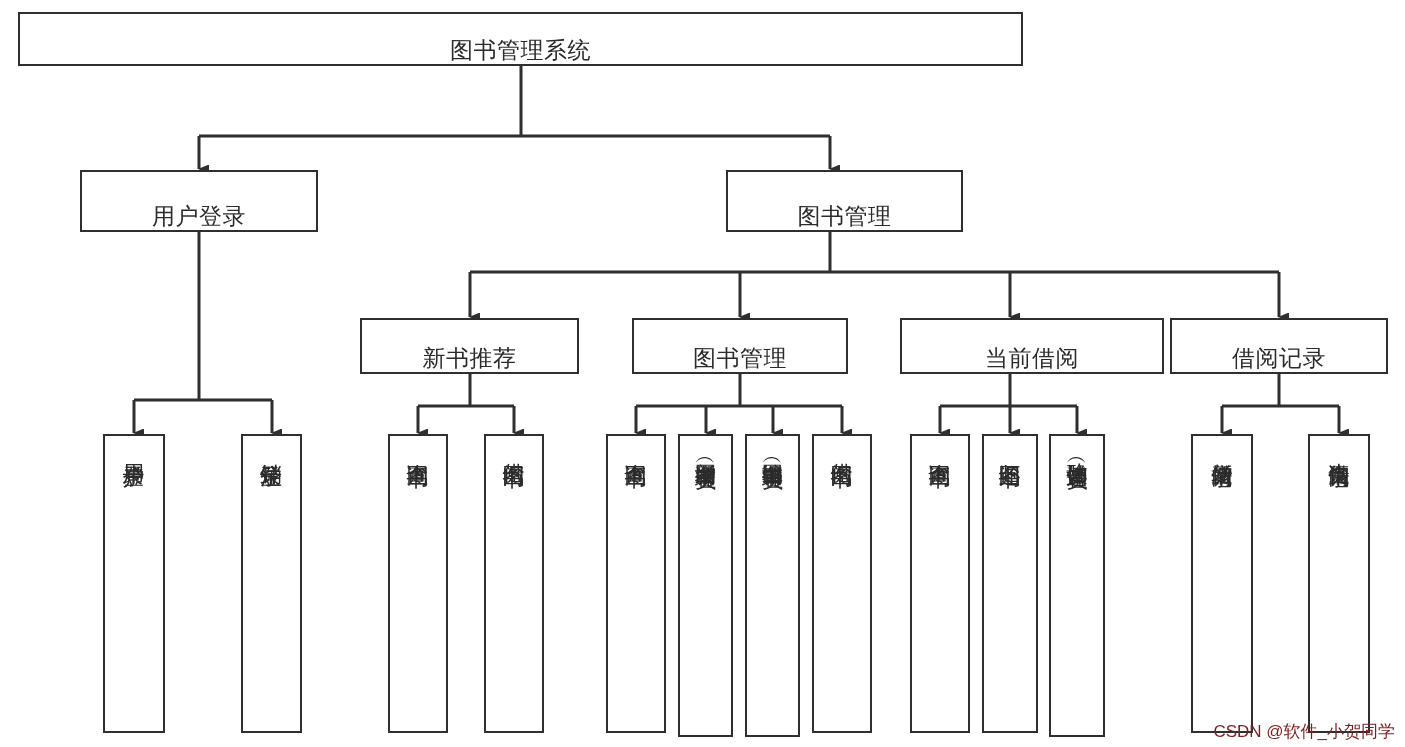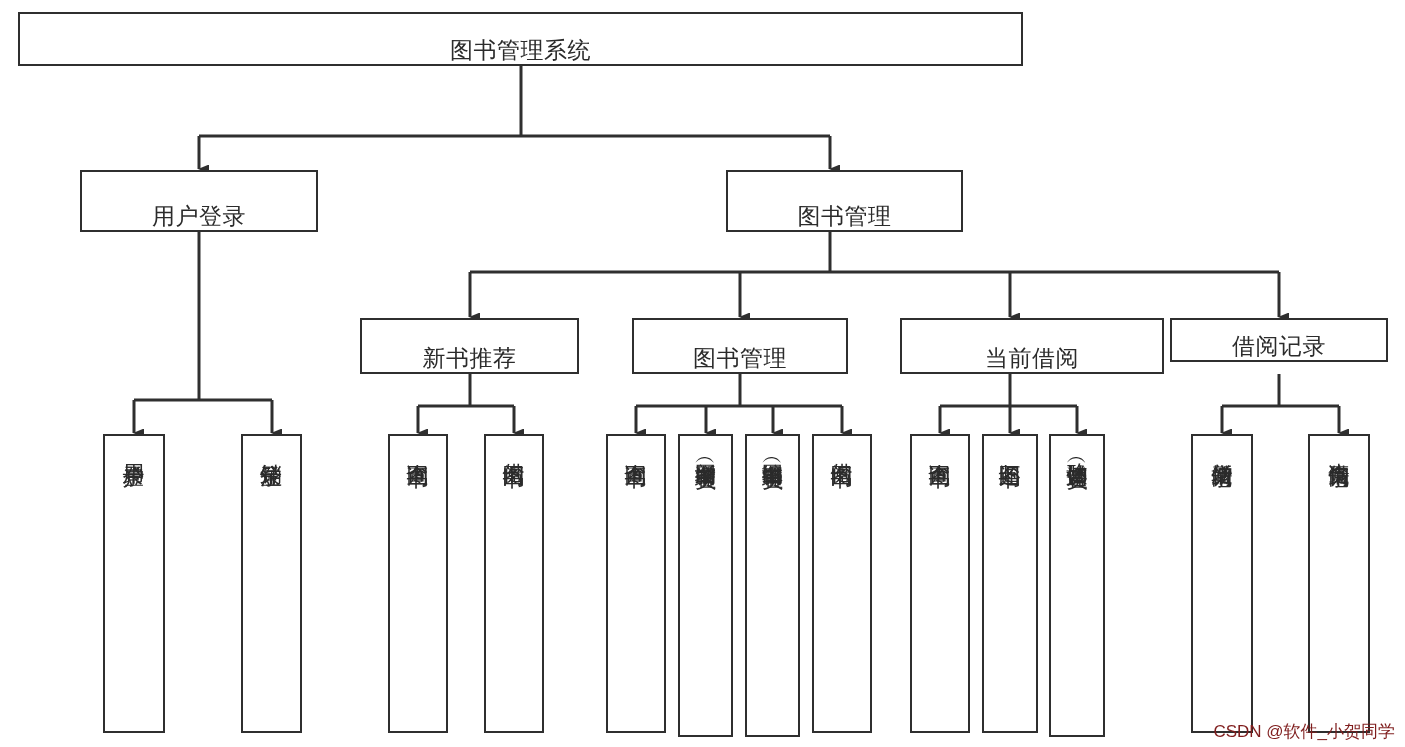--- a/index.html
+++ b/index.html
@@ -131,21 +131,21 @@
       </div>
       <div class="node horiz" style="left: 360px; top: 318px; width: 219px; height: 56px; border-color: rgb(47, 47, 47);">
         <span class="node-label" style="color: rgb(43, 43, 43);">新书推荐</span>
       </div>
       <div class="node horiz" style="left: 632px; top: 318px; width: 216px; height: 56px; border-color: rgb(47, 47, 47);">
         <span class="node-label" style="color: rgb(43, 43, 43);">图书管理</span>
       </div>
       <div class="node horiz" style="left: 900px; top: 318px; width: 264px; height: 56px; border-color: rgb(47, 47, 47);">
         <span class="node-label" style="color: rgb(43, 43, 43);">当前借阅</span>
       </div>
-      <div class="node horiz" style="left: 1170px; top: 318px; width: 218px; height: 44px; border-color: rgb(47, 47, 47);">
+      <div class="node horiz" style="left: 1170px; top: 318px; width: 218px; height: 56px; border-color: rgb(47, 47, 47);">
         <span class="node-label" style="color: rgb(43, 43, 43);">借阅记录</span>
       </div>
       <div class="node vert" style="left: 103px; top: 434px; width: 62px; height: 299px; border-color: rgb(47, 47, 47);">
         <span class="node-label" style="color: rgb(43, 43, 43);">用户登录</span>
       </div>
       <div class="node vert" style="left: 241px; top: 434px; width: 61px; height: 299px; border-color: rgb(47, 47, 47);">
         <span class="node-label" style="color: rgb(43, 43, 43);">注销登录</span>
       </div>
       <div class="node vert" style="left: 388px; top: 434px; width: 60px; height: 299px; border-color: rgb(47, 47, 47);">
         <span class="node-label" style="color: rgb(43, 43, 43);">查询图书</span>

